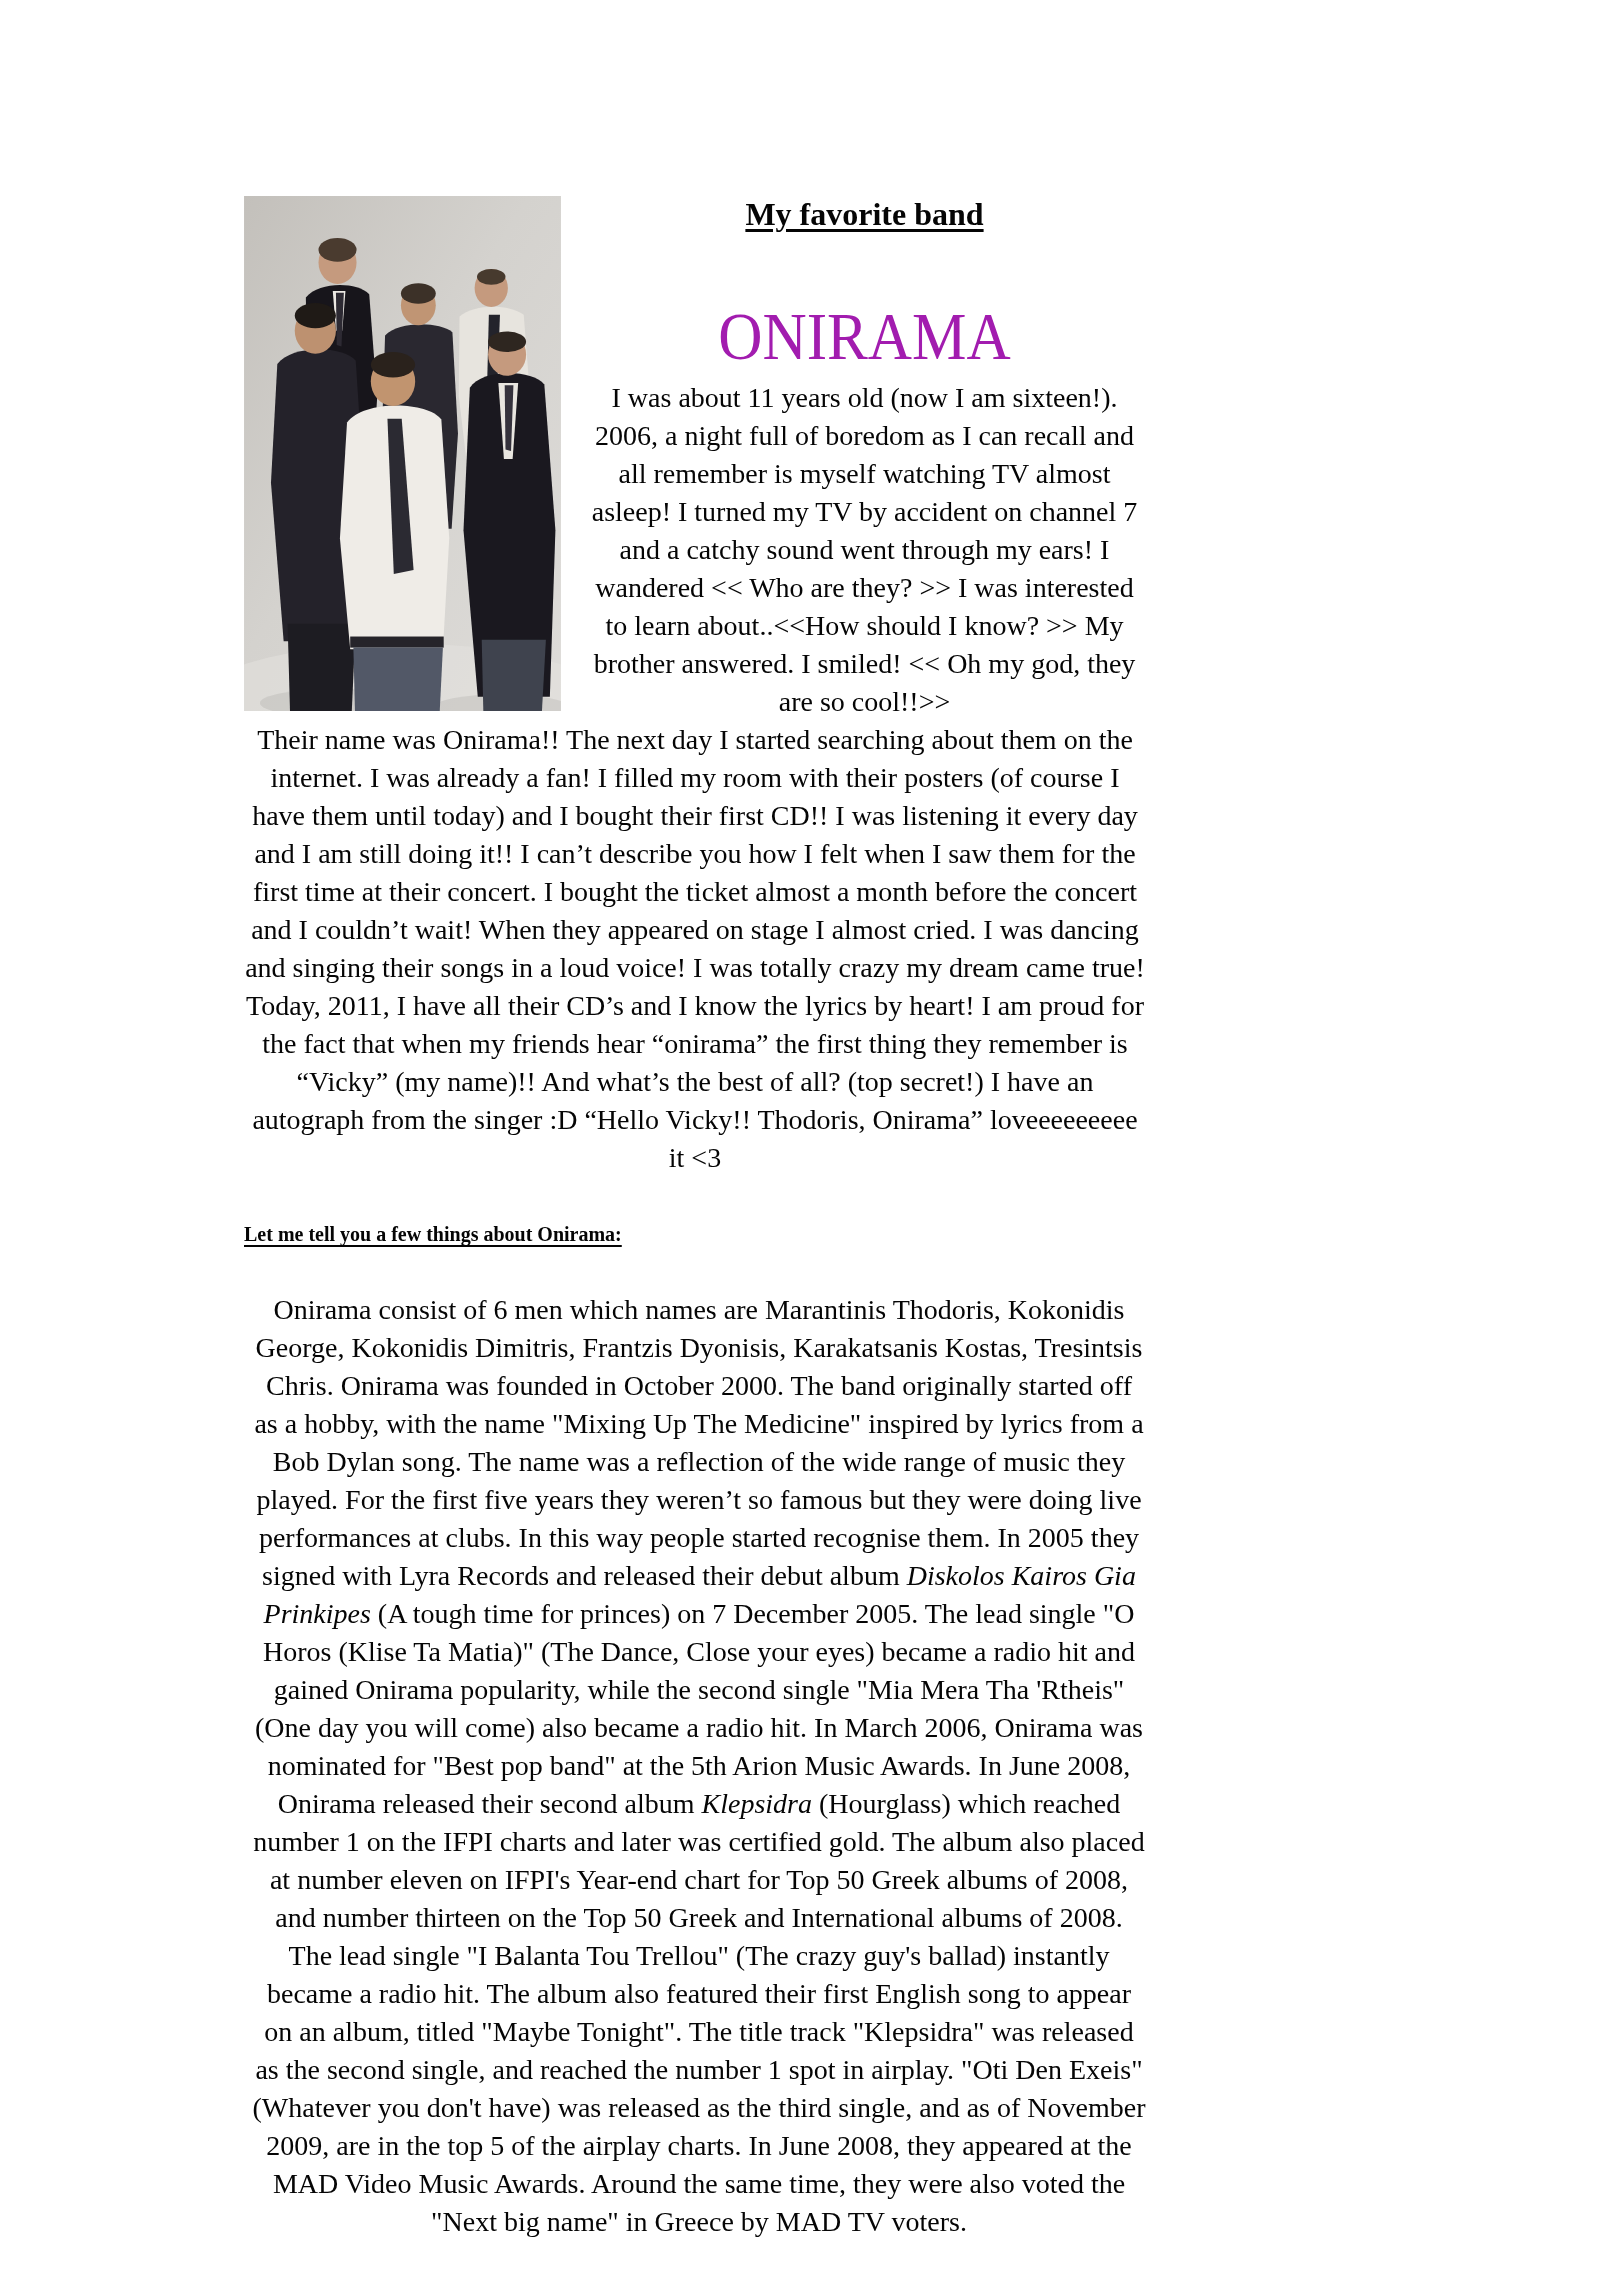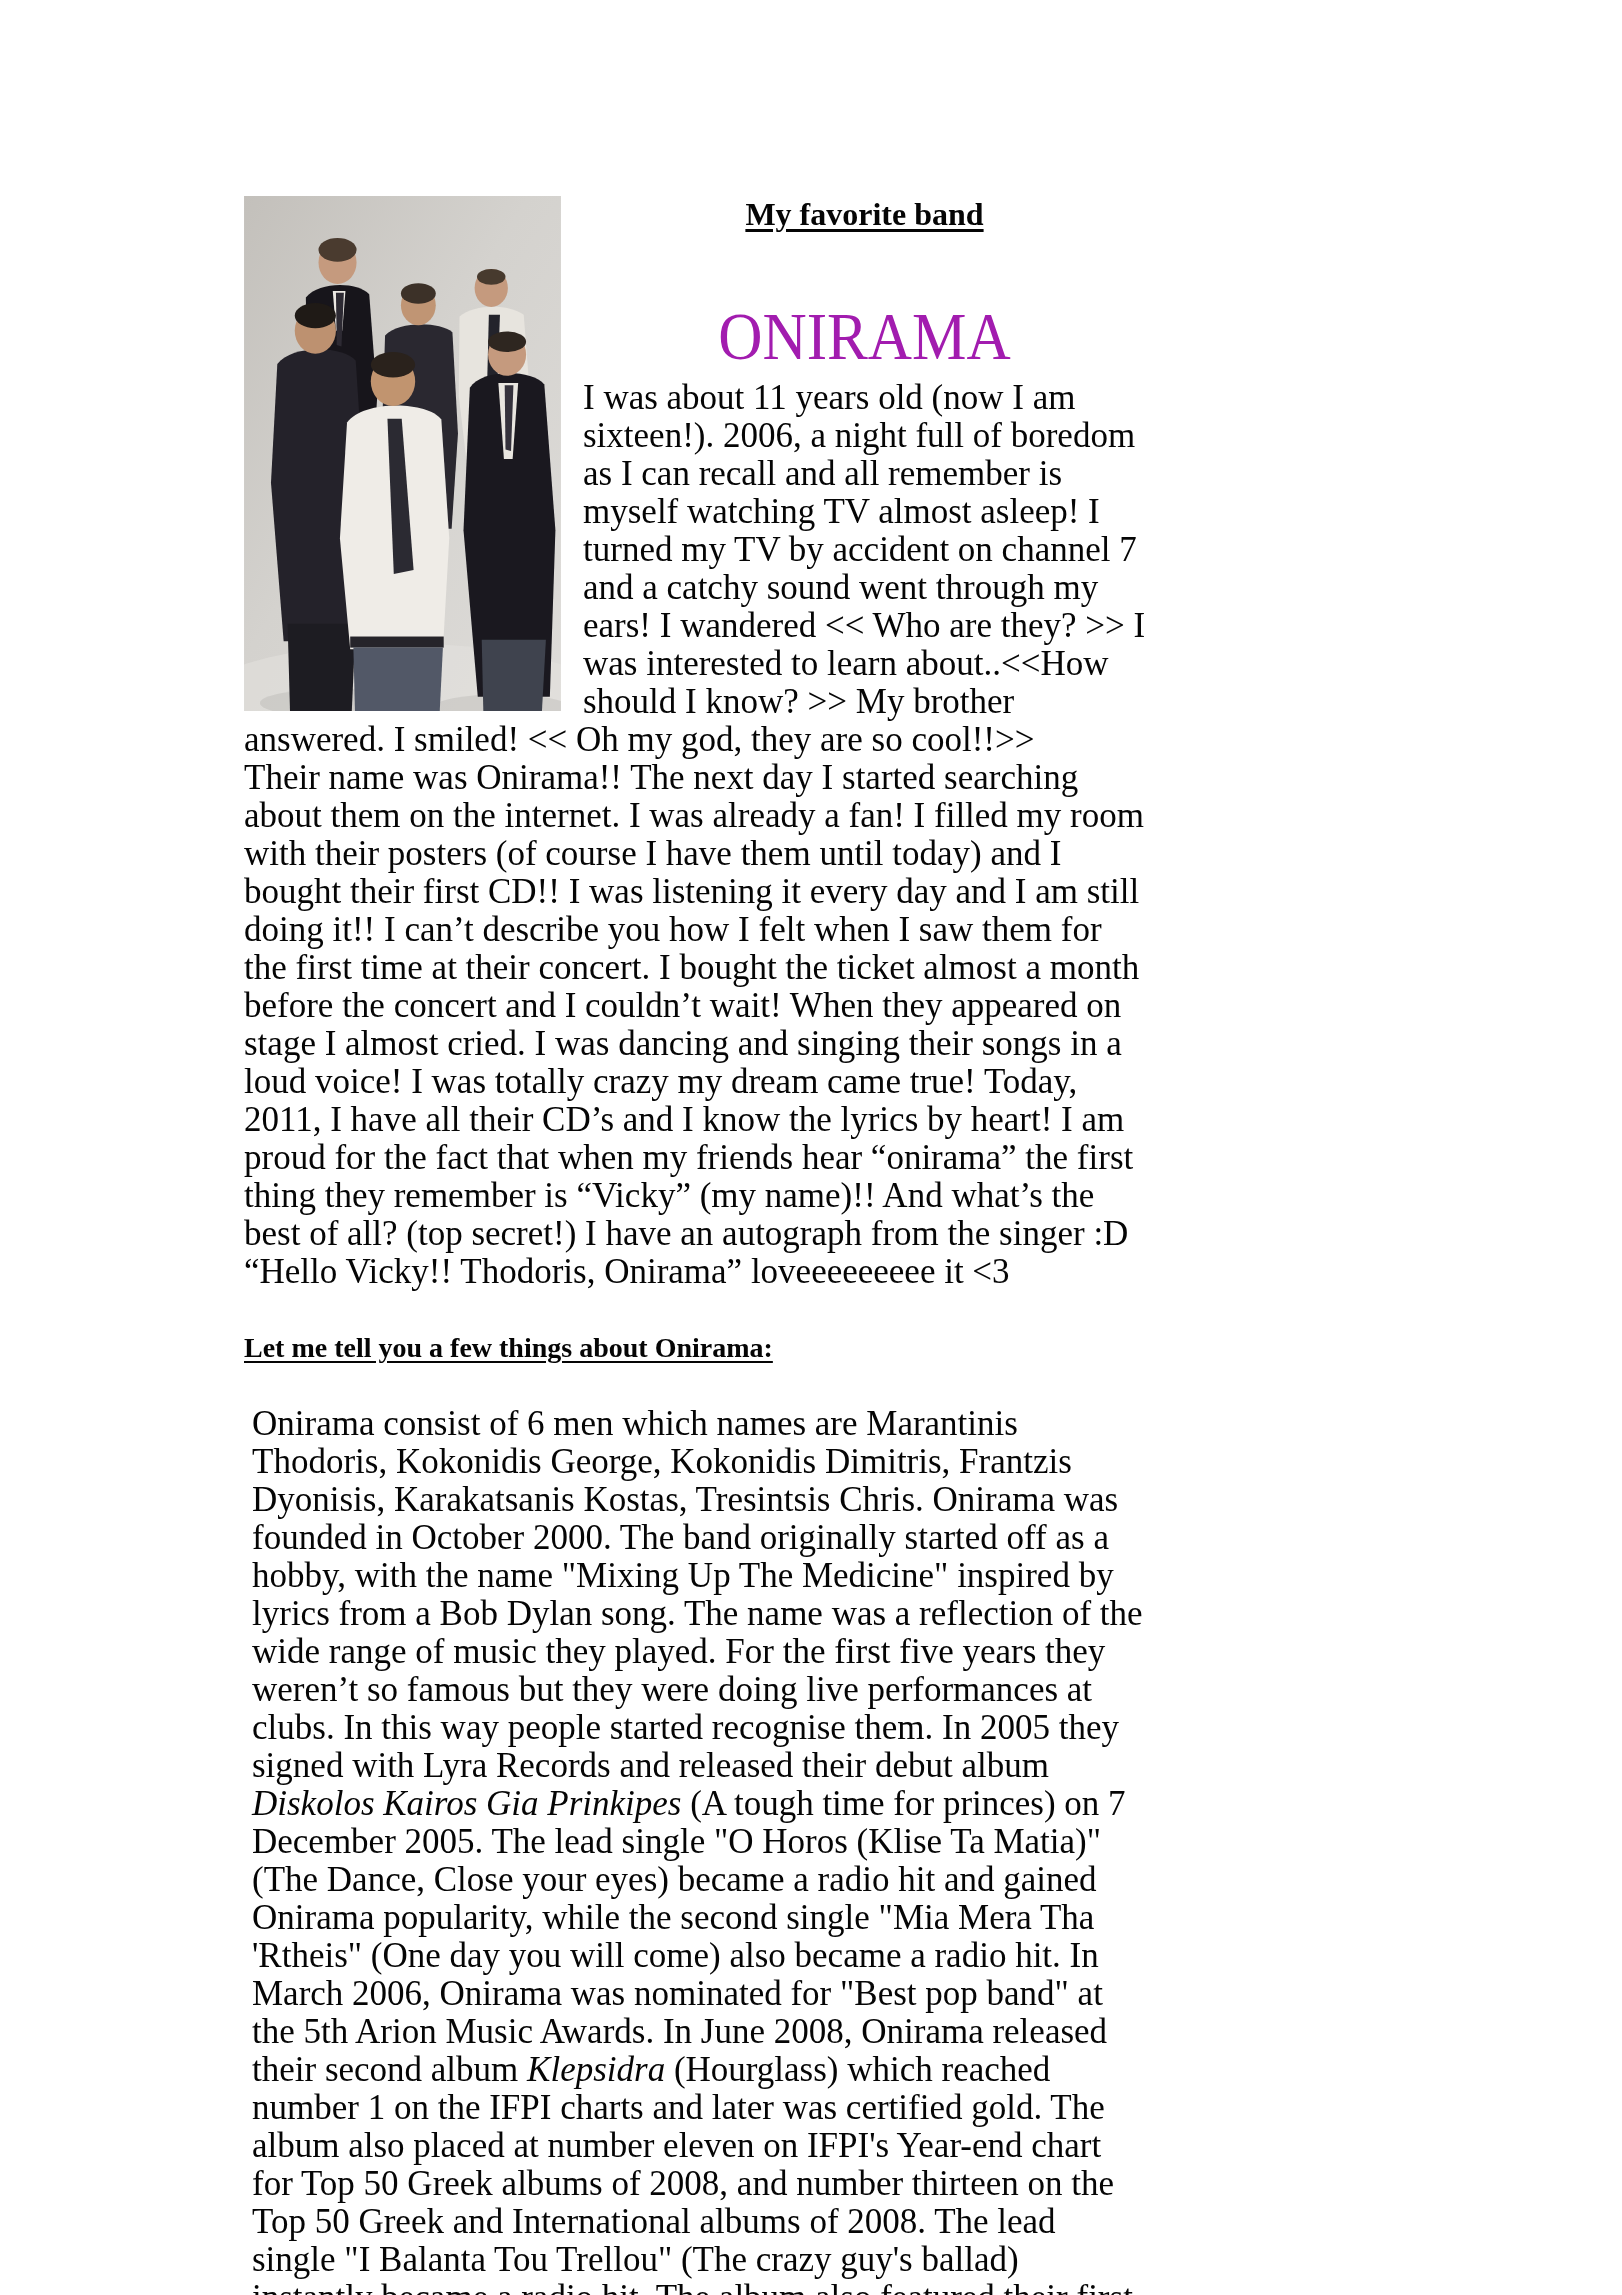--- a/index.html
+++ b/index.html
@@ -39,31 +39,31 @@
     font-weight: normal;
     text-align: center;
     color: #fe0000;
   }
   .band-name .squeeze {
     display: inline-block;
     transform: scaleX(0.9);
     transform-origin: 50% 50%;
   }
   .body-text {
-    font-size: 35px;
+    font-size: 28px;
     line-height: 38px;
-    text-align: left;
+    text-align: center;
   }
   p.intro {
     margin: 6.3px 0 0 0;
     white-space: pre-line; 
   }
   .section-heading {
     margin: 38px 0 0 0;
-    font-size: 28px;
+    font-size: 20px;
     line-height: 38px;
     font-weight: bold;
     text-decoration: underline;
     text-underline-offset: 4px;
   }
   p.about {
     margin: 38px 0 0 8px;
   }
   .italic { font-style: italic; }
 </style>

